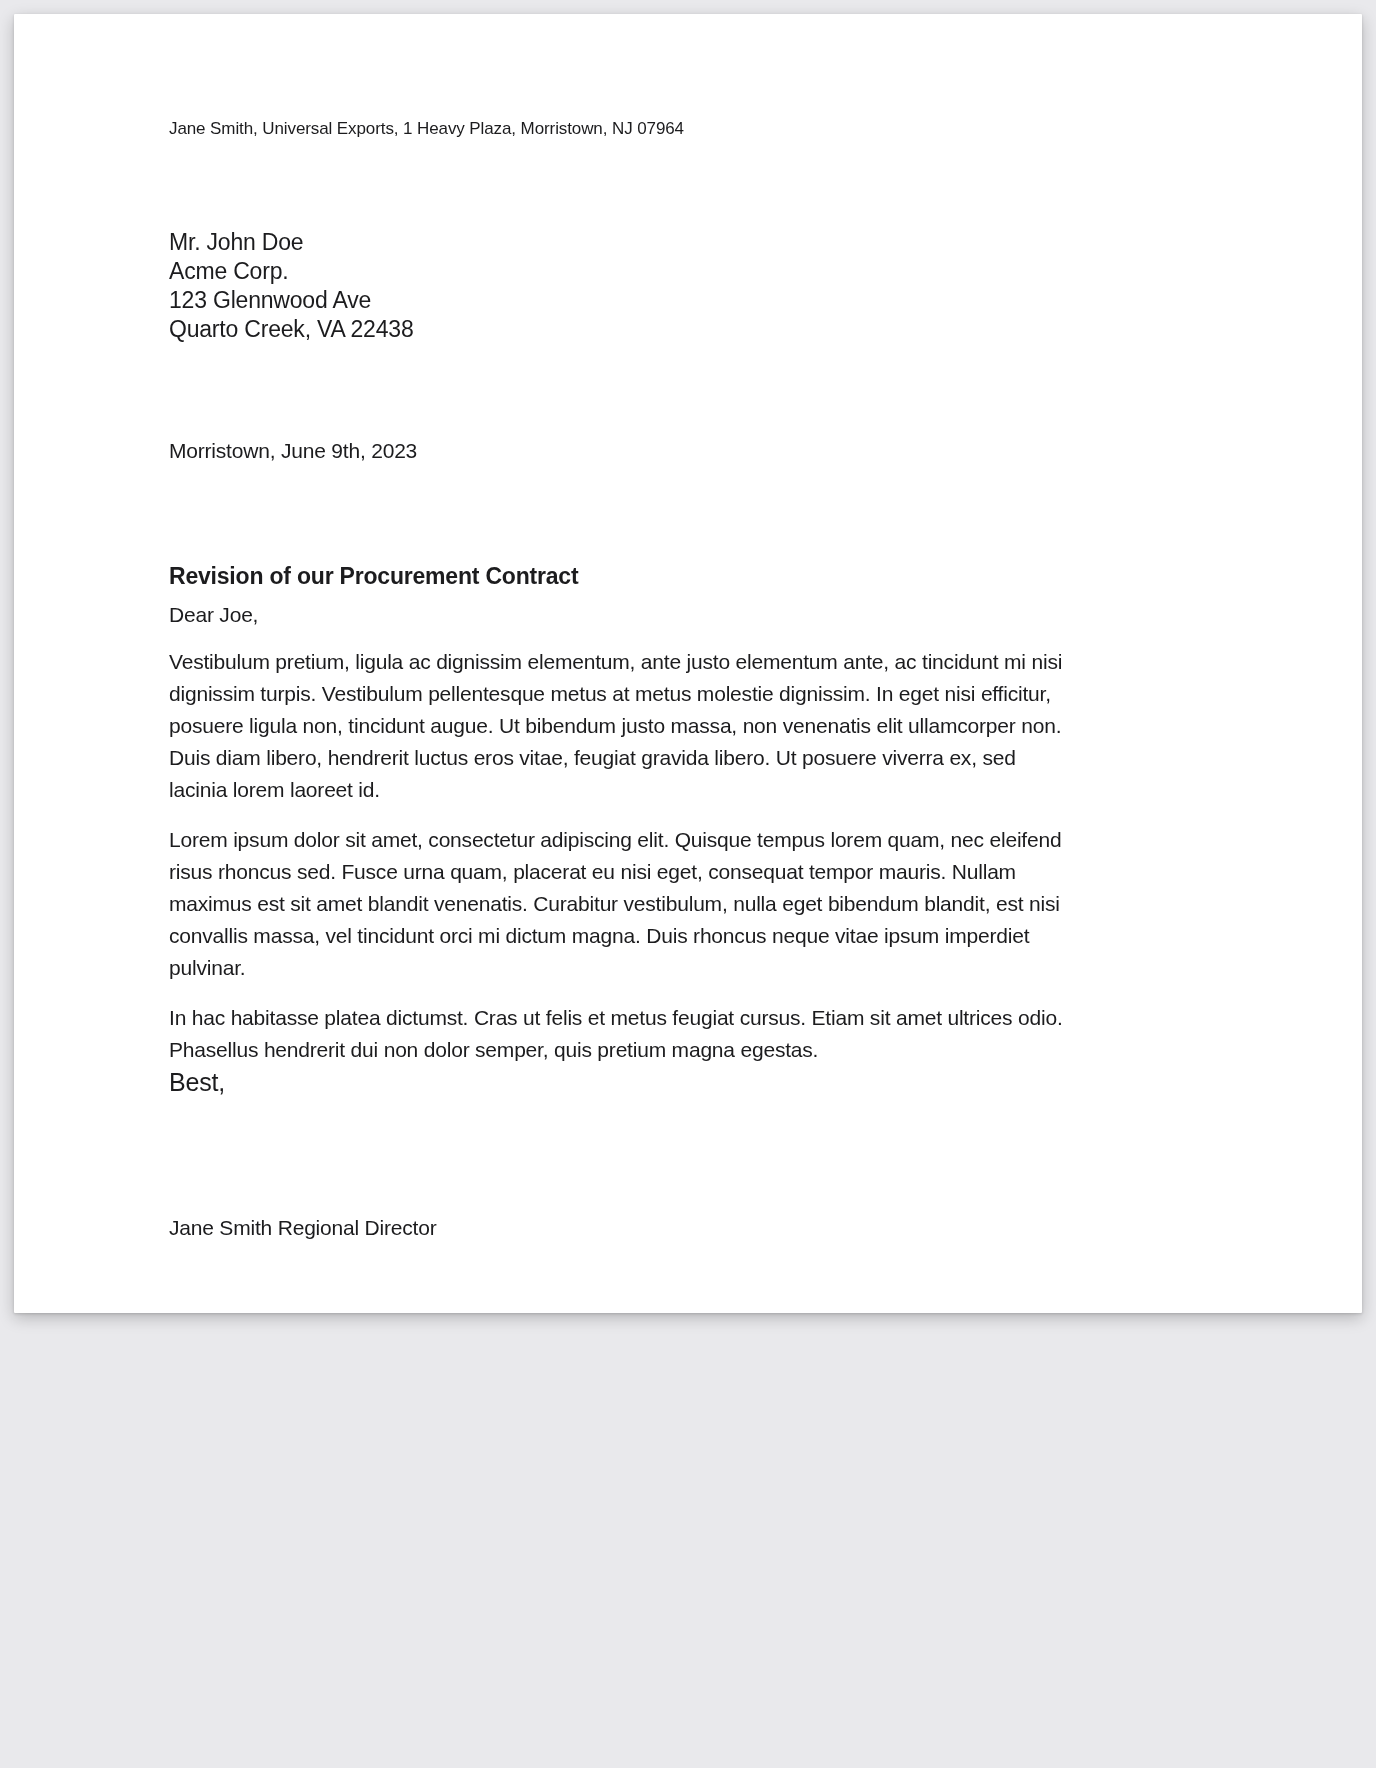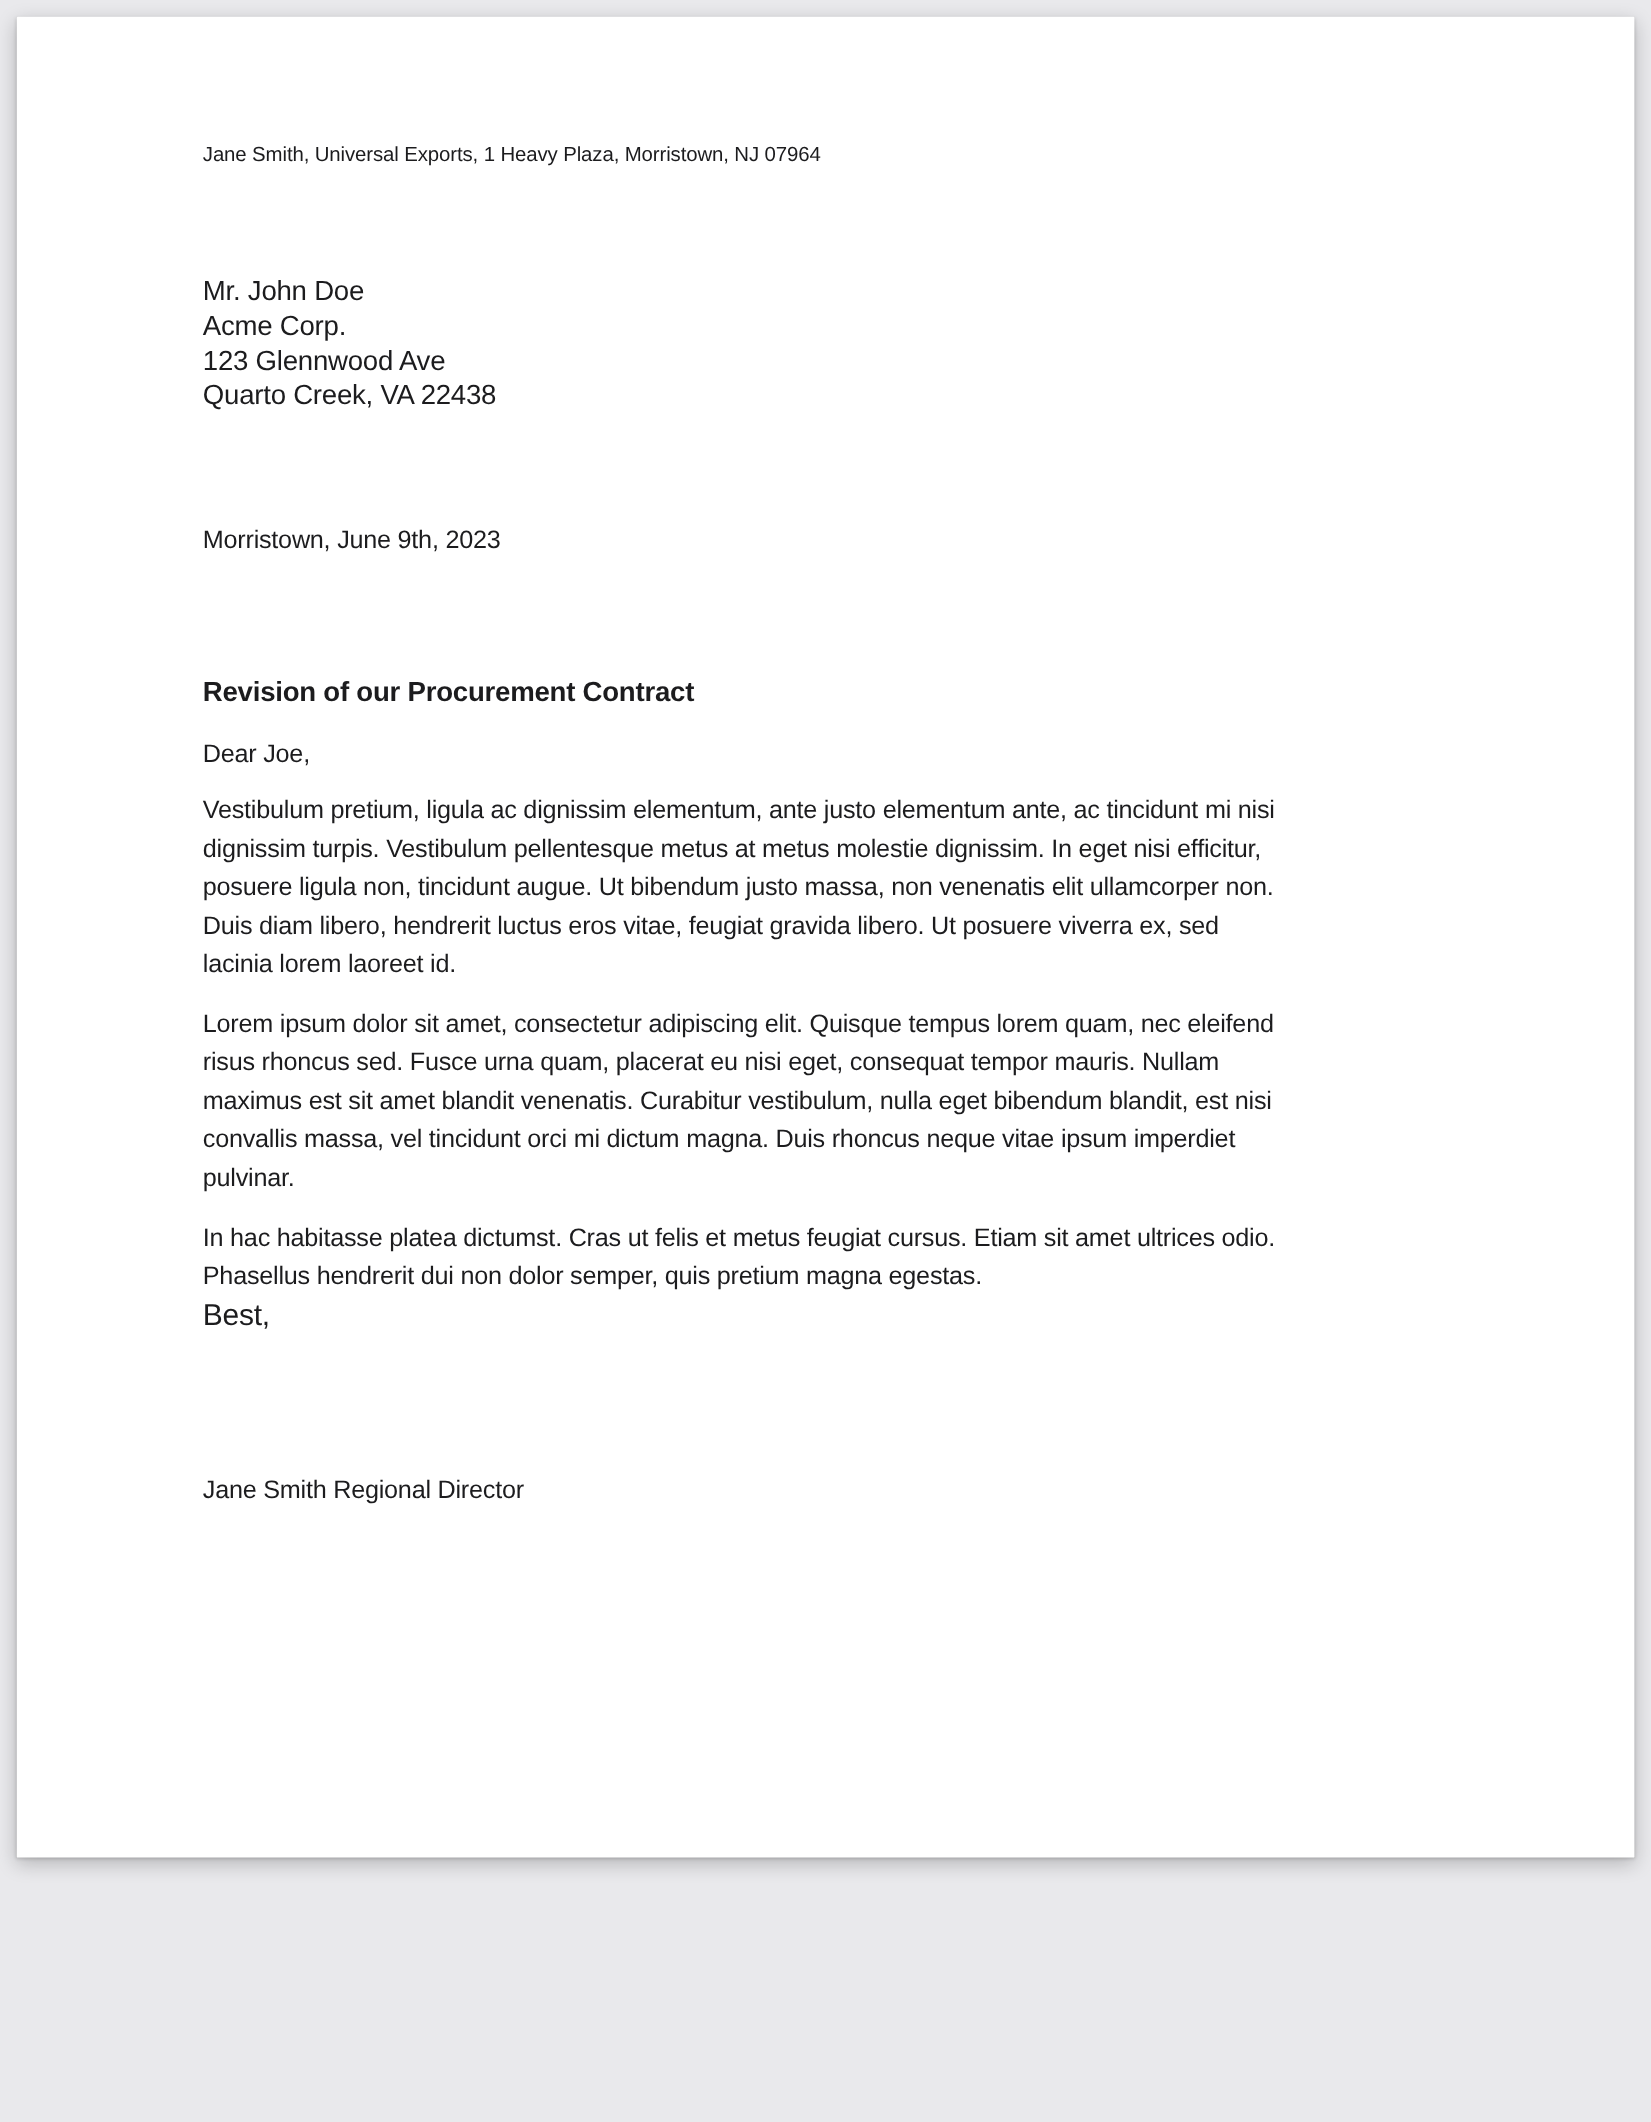--- a/index.html
+++ b/index.html
@@ -15,21 +15,21 @@
     width: 1376px;
     height: 1768px;
     background: #e9e9ec;
     overflow: hidden;
   }
   .page {
     position: absolute;
     left: 14px;
     top: 14px;
     width: 1348px;
-    height: 1534px;
+    height: 1299px;
     background: #ffffff;
     box-shadow: 0 1px 3px rgba(0,0,0,0.15), 0 5px 16px rgba(0,0,0,0.22);
     border-radius: 1px;
   }
   .content {
     position: absolute;
     left: 155px;
     top: 104px; 
     width: 1057px;
     color: #1c1c1e;
@@ -54,21 +54,21 @@
     letter-spacing: -0.2px;
   }
   .subject {
     margin-top: 98px;
     font-size: 23px;
     line-height: 30px;
     font-weight: 700;
     letter-spacing: -0.2px;
   }
   .salutation {
-    margin-top: 22px;
+    margin-top: 8px;
     font-size: 21px;
     line-height: 32px;
     letter-spacing: -0.2px;
   }
   .body-par {
     margin: 0;
     margin-top: 15px;
     font-size: 21px;
     line-height: 32px;
     letter-spacing: -0.2px;

